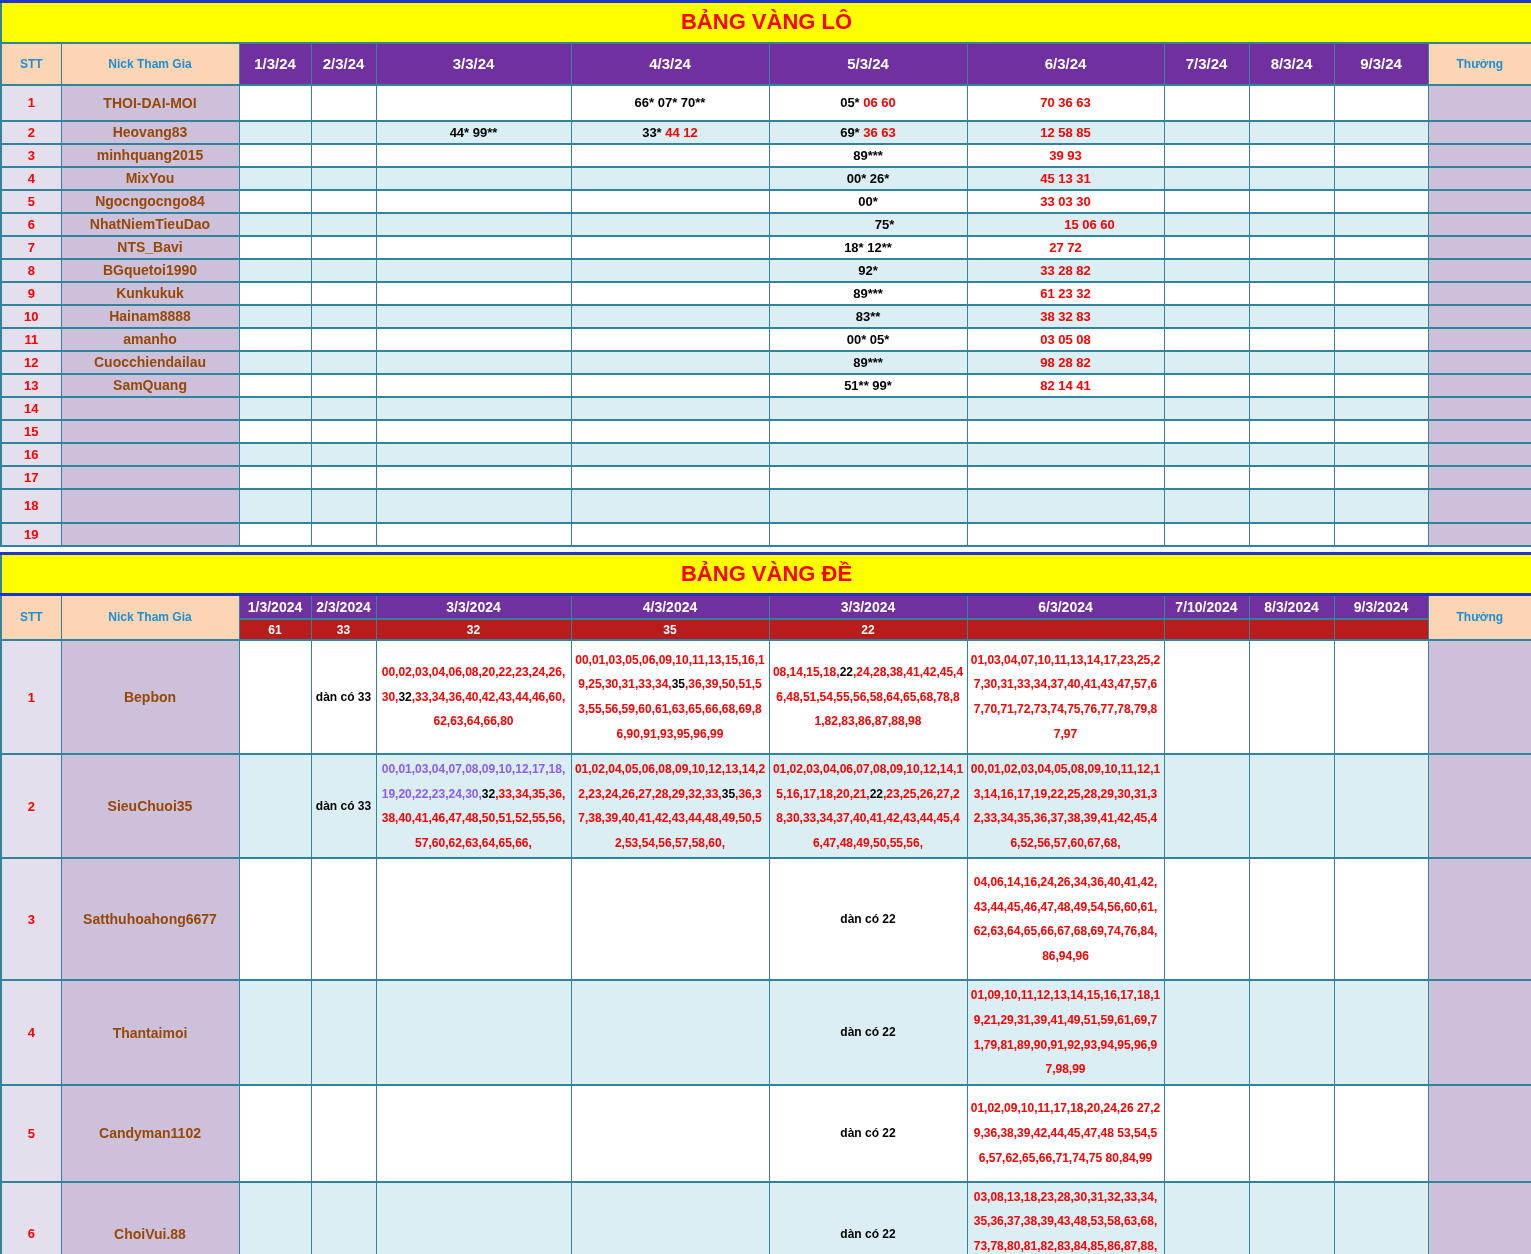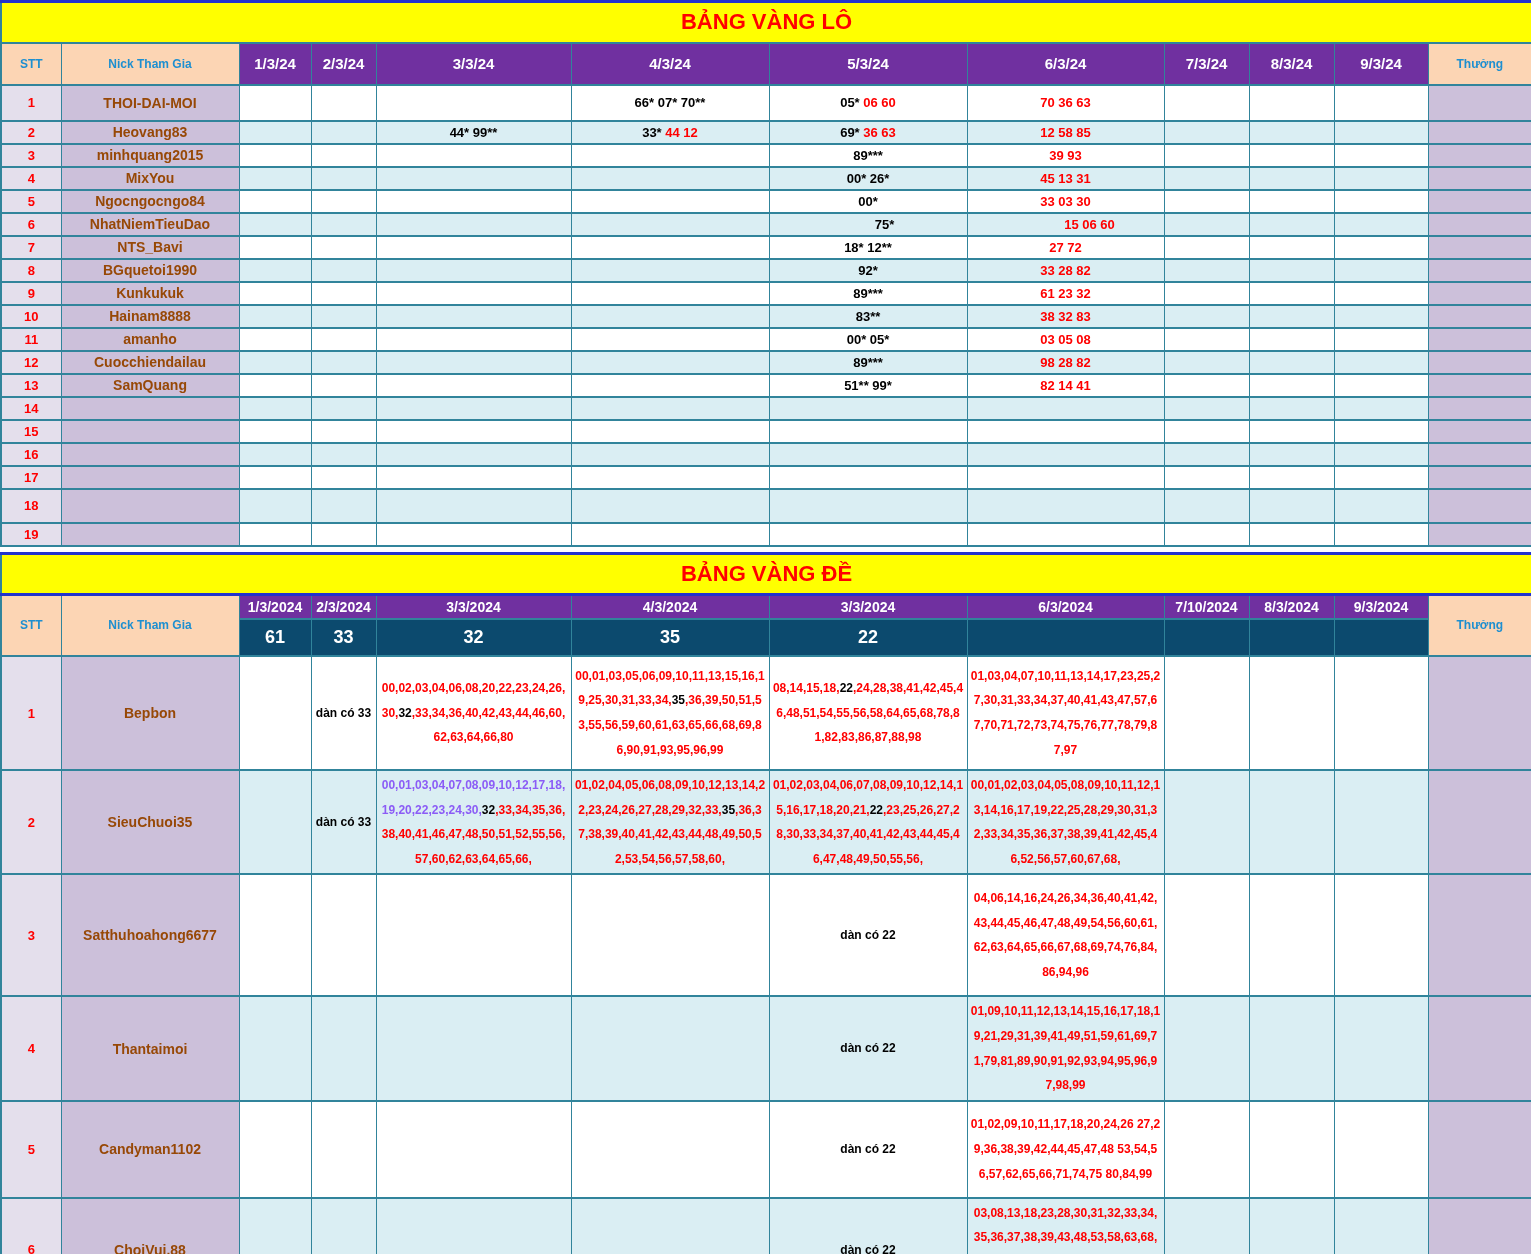--- a/index.html
+++ b/index.html
@@ -10,21 +10,21 @@
   th, td { border:1px solid #31849B; border-top-width:2px; border-bottom-width:2px;
            padding:0; text-align:center; vertical-align:middle; font-weight:bold; overflow:hidden; }
 
   .titlebar { border:0; border-top:3px solid #2233CC; background:#FFFF00; color:#FF0000;
               font-size:22px; height:41px; }
   #t2 .titlebar { border-bottom:3px solid #2233CC; }
 
   .hpeach { background:#FCD5B4; color:#1E8FD0; font-size:12px; }
   .hdate  { background:#7030A0; color:#FFFFFF; font-size:15px; height:42px; }
   .hd2    { height:25px; font-size:14px; }
-  .hval   { background:#0c4a6e; color:#FFFFFF; font-size:18px; height:37px; }
+  .hval   { background:#b91c1c; color:#FFFFFF; font-size:12px; height:21px; }
 
   .c-stt    { background:#E4DFEC; color:#FF0000; font-size:13px; }
   .c-nick   { background:#CCC0DA; color:#974806; font-size:14px; }
   .c-reward { background:#CCC0DA; }
   .c-data   { font-size:13px; }
   .r-odd  .c-data { background:#FFFFFF; }
   .r-even .c-data { background:#DAEEF3; }
 
   .t2data { font-size:12px; line-height:2.05; padding:2px 3px; word-break:break-all; }
 

